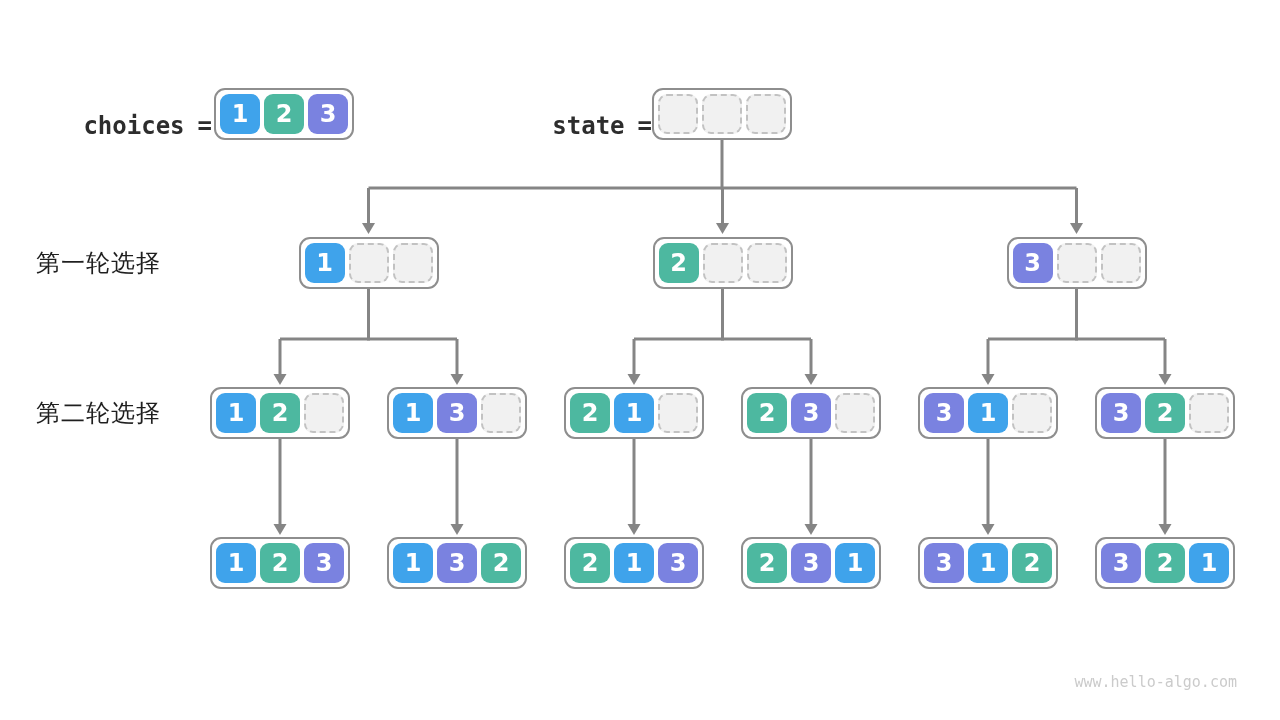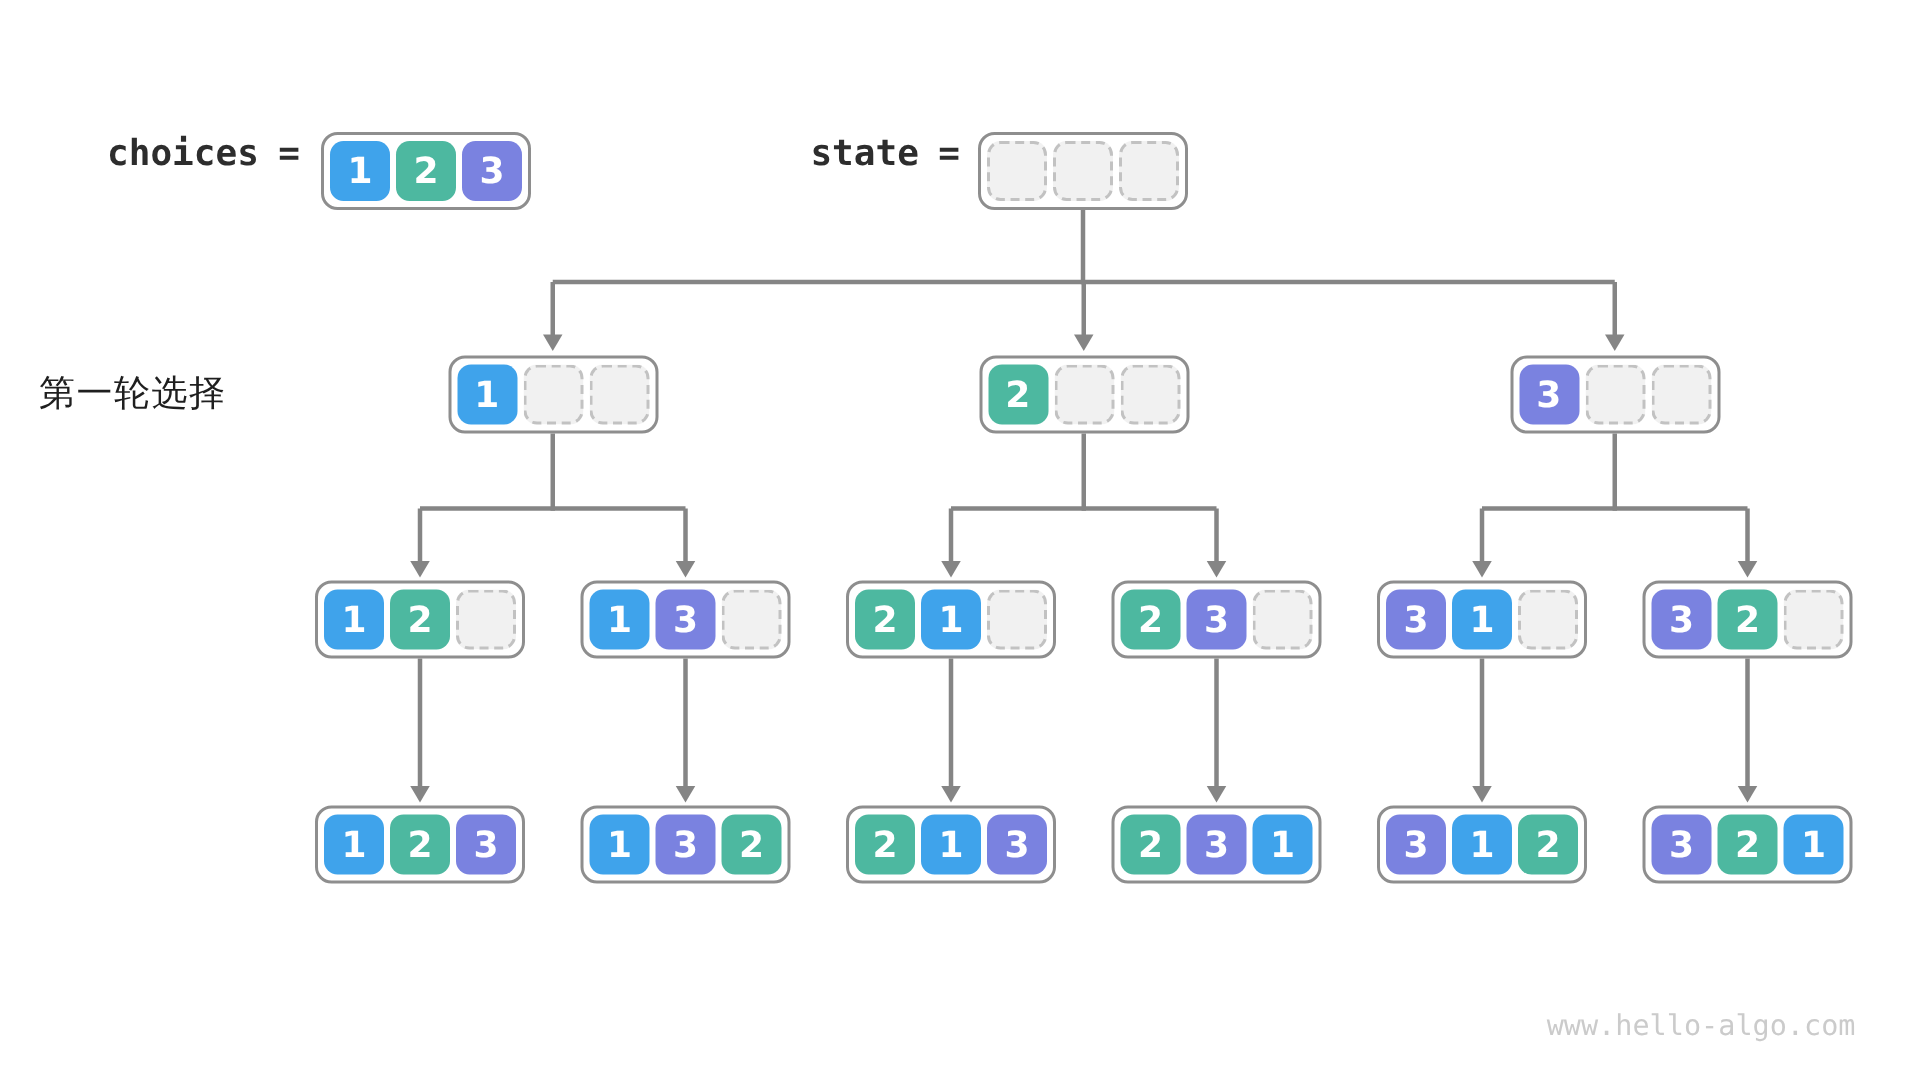--- a/index.html
+++ b/index.html
@@ -18,32 +18,33 @@
     display:flex;align-items:center;justify-content:center;
     font-family:"DejaVu Sans",sans-serif;font-weight:bold;font-size:24px;
     color:#ffffff;line-height:1;
   }
   .cell.empty{
     background:var(--empty-fill,#F1F1F1);
     border:2px dashed var(--empty-border,#C2C2C2);
   }
   .hdr-label{
     position:absolute;top:88px;height:52px;width:200px;
-    display:flex;justify-content:flex-end;align-items:flex-start;gap:13px;
+    display:flex;justify-content:flex-end;align-items:flex-end;gap:13px;
     font-family:"DejaVu Sans Mono",monospace;font-weight:bold;font-size:24px;
     color:var(--mono-text,#2D2D2D);
+    padding-left:12px;
   }
   .row-label{
-    position:absolute;left:26px;height:34px;line-height:34px;
+    position:absolute;left:36px;height:34px;line-height:34px;
     font-size:24px;font-weight:500;color:var(--label-text,#1F1F1F);
     letter-spacing:1px;
   }
   .watermark{
     position:absolute;right:43px;top:673px;
-    font-family:"DejaVu Sans Mono",monospace;font-size:19px;
+    font-family:"DejaVu Sans Mono",monospace;font-size:15px;
     color:var(--watermark-text,#CBCBCB);
   }
 </style>
 </head>
 <body>
 
 <div class="canvas" style="--box-border: #8E8E8E; --empty-fill: #F1F1F1; --empty-border: #C2C2C2; --label-text: #1F1F1F; --mono-text: #2D2D2D; --watermark-text: #CBCBCB;">
 
   <svg id="connectors" viewBox="0 0 1280 720" xmlns="http://www.w3.org/2000/svg">
       <line x1="722" y1="140" x2="722" y2="189.5" stroke="#858585" stroke-width="3"></line>
@@ -90,20 +91,21 @@
     <span>choices</span>
     <span>=</span>
   </div>
 
   <div class="hdr-label" style="left:440px;">
     <span>state</span>
     <span>=</span>
   </div>
 
   <div class="row-label" style="top:246px;">第一轮选择</div>
+  <div class="row-label" style="top:396px;">第二轮选择</div>
 
   <div id="boxes-layer">
       <div class="box" style="left: 214px; top: 88px;">
         <div class="cell" style="background: rgb(63, 163, 235);">1</div>
         <div class="cell" style="background: rgb(77, 184, 160);">2</div>
         <div class="cell" style="background: rgb(122, 130, 224);">3</div>
       </div>
       <div class="box" style="left: 652px; top: 88px;">
         <div class="cell empty"></div>
         <div class="cell empty"></div>

